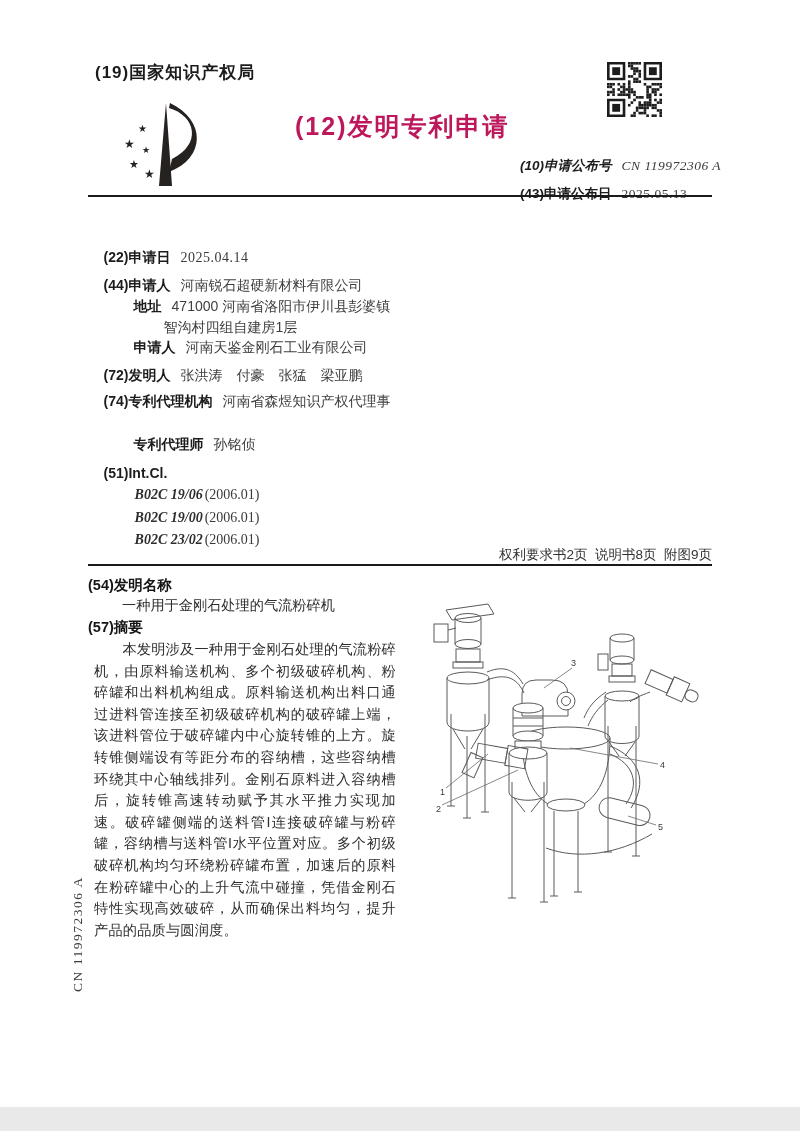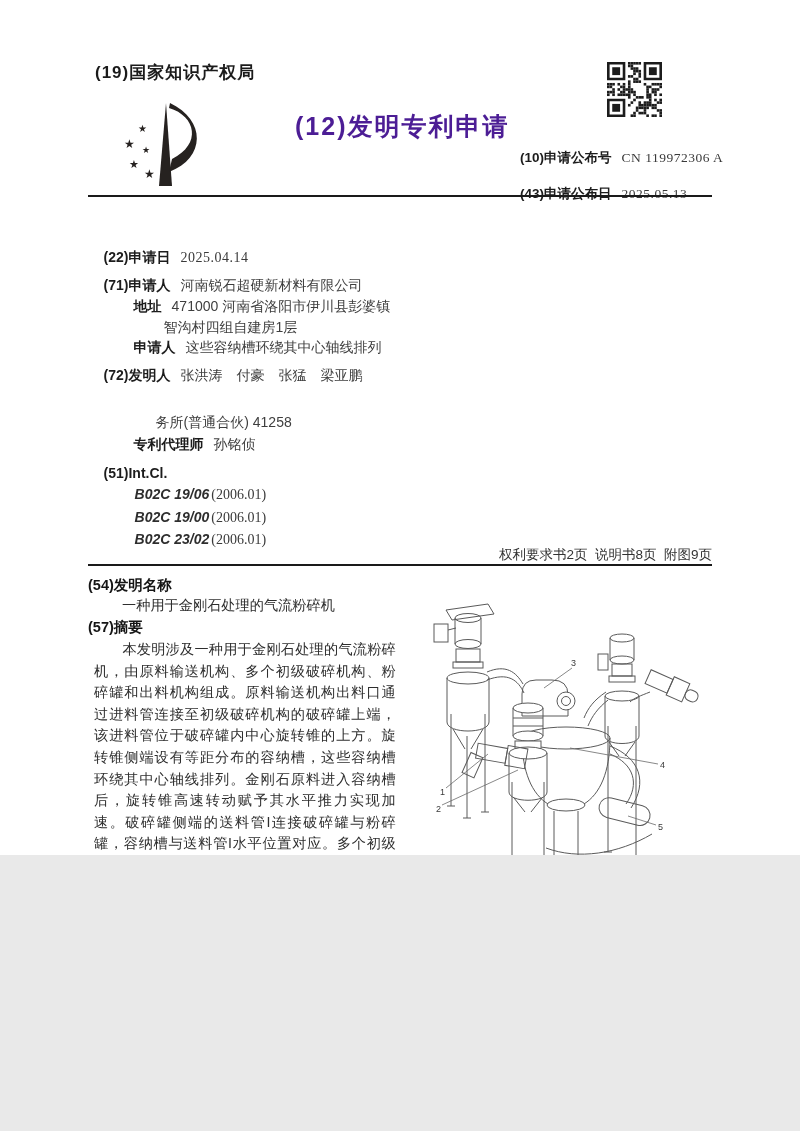--- a/index.html
+++ b/index.html
@@ -1,28 +1,28 @@
 <!DOCTYPE html>
 <html><head>
 <meta charset="utf-8">
 <style>
   html,body{margin:0;padding:0;background:#e9e9e9;}
-  .page{position:relative;width:800px;height:855px;margin:0 auto;background:#ffffff;
+  .page{position:relative;width:800px;height:1107px;margin:0 auto;background:#ffffff;
         font-family:"Liberation Sans",sans-serif;color:#222;overflow:hidden;}
   .abs{position:absolute;}
   .line{position:absolute;white-space:pre;font-size:14px;line-height:1.2;color:#3e3e3e;}
   .lbl{font-weight:700;color:#1c1c1c;margin-right:10px;}
   .val{color:#3e3e3e;margin-top:26px;}
   .num{font-family:"Liberation Serif",serif;letter-spacing:.5px;color:#3a3a3a;}
   .office{font-size:17px;font-weight:600;color:#1b1b1b;letter-spacing:1px;}
-  .doctype{font-size:25px;font-weight:600;color:#4c1d95;letter-spacing:2px;}
+  .doctype{font-size:25px;font-weight:600;color:#be185d;letter-spacing:2px;}
   .publine{font-size:13.5px;white-space:pre;color:#3a3a3a;}
   .publine .lbl{font-size:13.5px;}
   .rule{position:absolute;background:#1a1a1a;height:2px;}
-  .code{font-family:Liberation Sans, sans-serif;font-style:italic;font-weight:700;color:#2e2e2e;}
+  .code{font-family:Liberation Serif, serif;font-style:italic;font-weight:700;color:#2e2e2e;}
   .ver{font-family:"Liberation Serif",serif;color:#3a3a3a;margin-left:2px;}
   .pages{font-size:13.5px;color:#333;white-space:pre;}
   .sec-lbl{font-weight:700;font-size:14.5px;color:#151515;text-align:right;}
   .abstract{position:absolute;left:94px;top:639px;width:302px;font-size:14.2px;
             line-height:21.6px;text-align:justify;text-indent:2em;color:#2e2e2e;
             letter-spacing:.2px;}
   .side-label{position:absolute;left:70px;top:992px;transform:rotate(-90deg);
               transform-origin:left top;white-space:nowrap;
               font-family:"Liberation Serif",serif;font-size:13.5px;
               letter-spacing:1.5px;color:#3b3b3b;}
@@ -183,49 +183,49 @@
         <text x="12" y="50" font-size="12">★</text>
         <text x="30" y="55" font-size="9">★</text>
         <text x="17" y="70" font-size="11">★</text>
         <text x="32" y="80" font-size="12">★</text>
       </g>
     </svg>
   </div>
 
   <div class="abs doctype" style="left:295px;top:110px;">(12)发明专利申请</div>
 
-  <div class="abs publine" style="left:505px;top:134px;">
+  <div class="abs publine" style="left:505px;top:142px;font-style:italic;">
     <span class="lbl">(10)申请公布号</span><span class="num">CN 119972306 A</span>
   </div>
   <div class="abs publine" style="left:505px;top:170px;">
     <span class="lbl">(43)申请公布日</span><span class="num">2025.05.13</span>
   </div>
 
   <div class="rule" style="left:88px;top:195px;width:624px;"></div>
 
   <div class="line" style="left:88px;top:232px;">
     <span class="lbl">(22)申请日</span><span class="num">2025.04.14</span>
   </div>
   <div class="line" style="left:88px;top:260px;">
-    <span class="lbl">(71)申请人</span><span class="val">河南锐石超硬新材料有限公司</span>
+    <span class="lbl">(44)申请人</span><span class="val">河南锐石超硬新材料有限公司</span>
   </div>
   <div class="line" style="left:118px;top:281px;">
     <span class="lbl">地址</span><span class="val">471000 河南省洛阳市伊川县彭婆镇</span>
   </div>
   <div class="line" style="left:148px;top:302px;">
     <span class="val">智沟村四组自建房1层</span>
   </div>
   <div class="line" style="left:118px;top:322px;">
-    <span class="lbl">申请人</span><span class="val">这些容纳槽环绕其中心轴线排列</span>
+    <span class="lbl">申请人</span><span class="val">河南天鉴金刚石工业有限公司</span>
   </div>
   <div class="line" style="left:88px;top:350px;">
     <span class="lbl">(72)发明人</span><span class="val">张洪涛　付豪　张猛　梁亚鹏</span>
   </div>
-  <div class="line" style="left:140px;top:397px;">
-    <span class="val">务所(普通合伙) 41258</span>
+  <div class="line" style="left:88px;top:376px;">
+    <span class="lbl">(74)专利代理机构</span><span class="val">河南省森煜知识产权代理事</span>
   </div>
   <div class="line" style="left:118px;top:419px;">
     <span class="lbl">专利代理师</span><span class="val">孙铭侦</span>
   </div>
   <div class="line" style="left:88px;top:448px;">
     <span class="lbl">(51)Int.Cl.</span>
   </div>
   <div class="line" style="left:119px;top:469px;">
     <span class="code">B02C 19/06</span><span class="ver">(2006.01)</span>
   </div>

